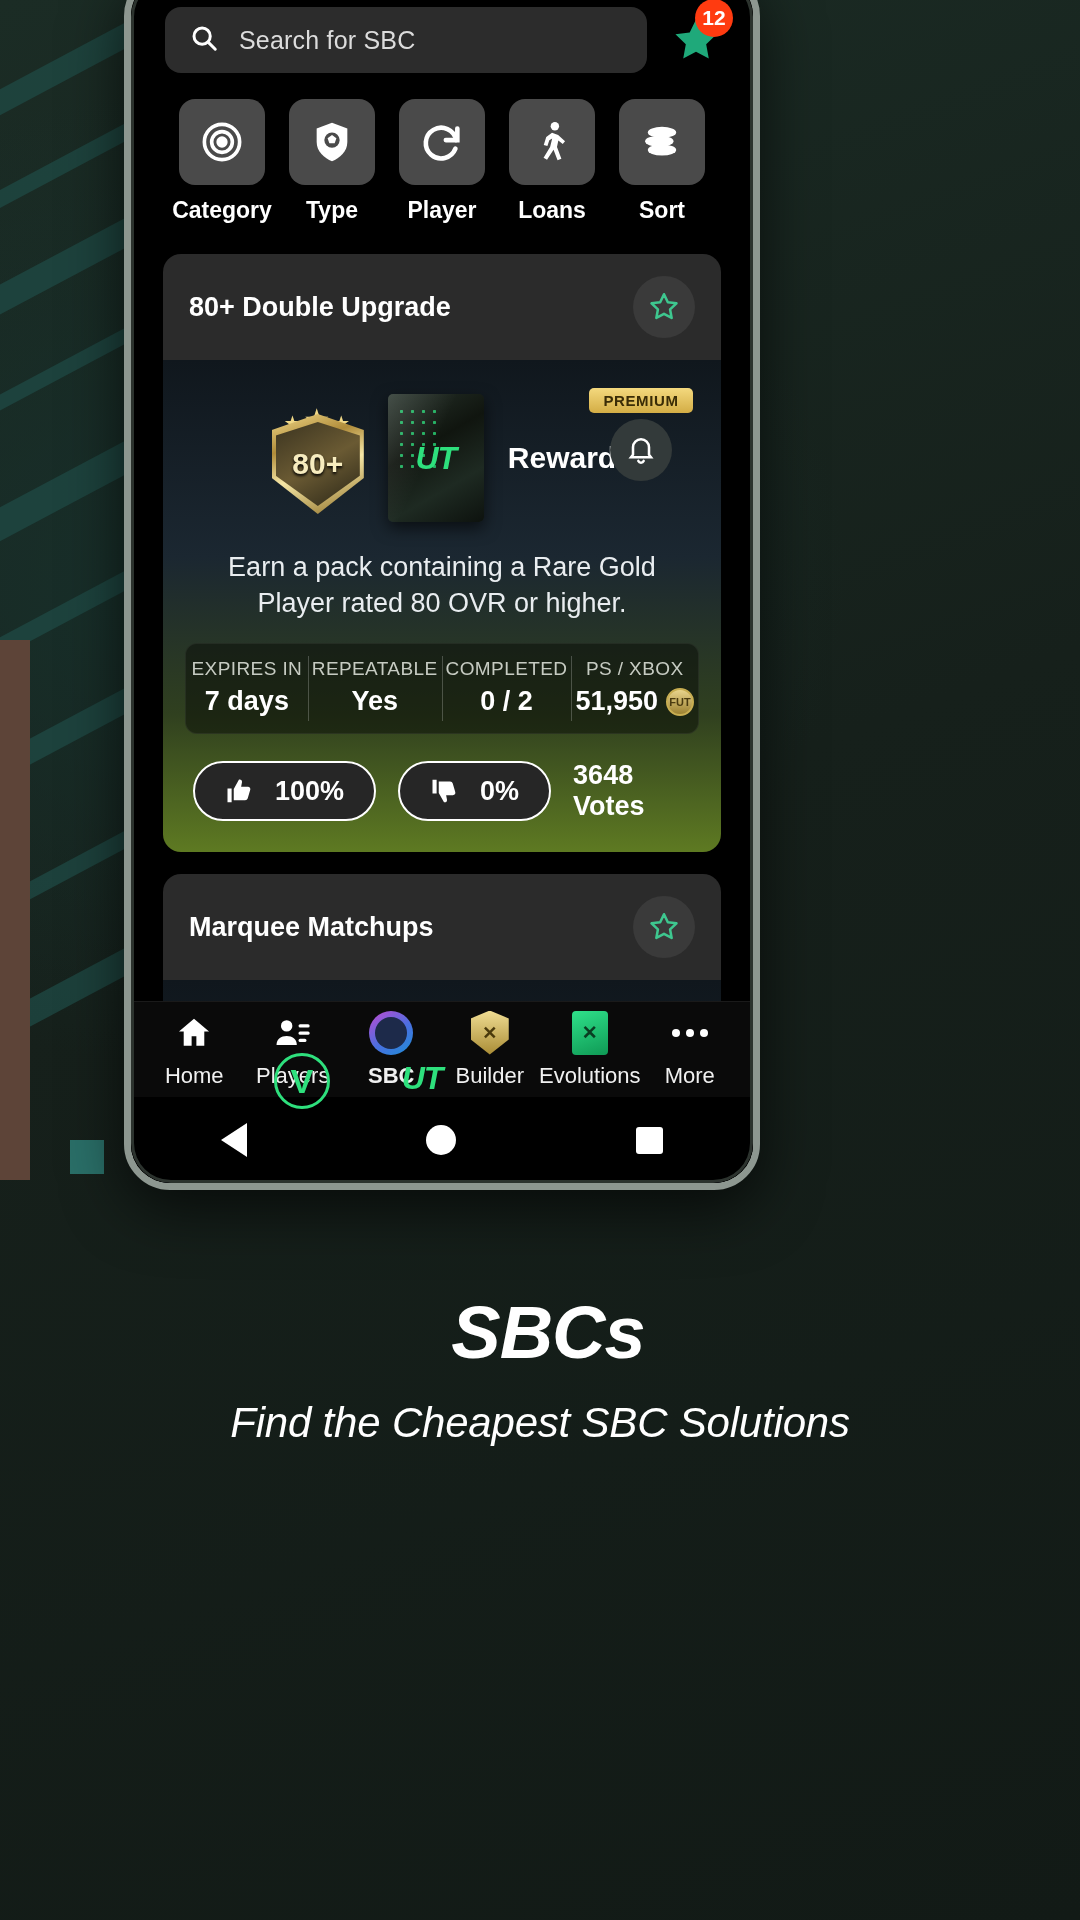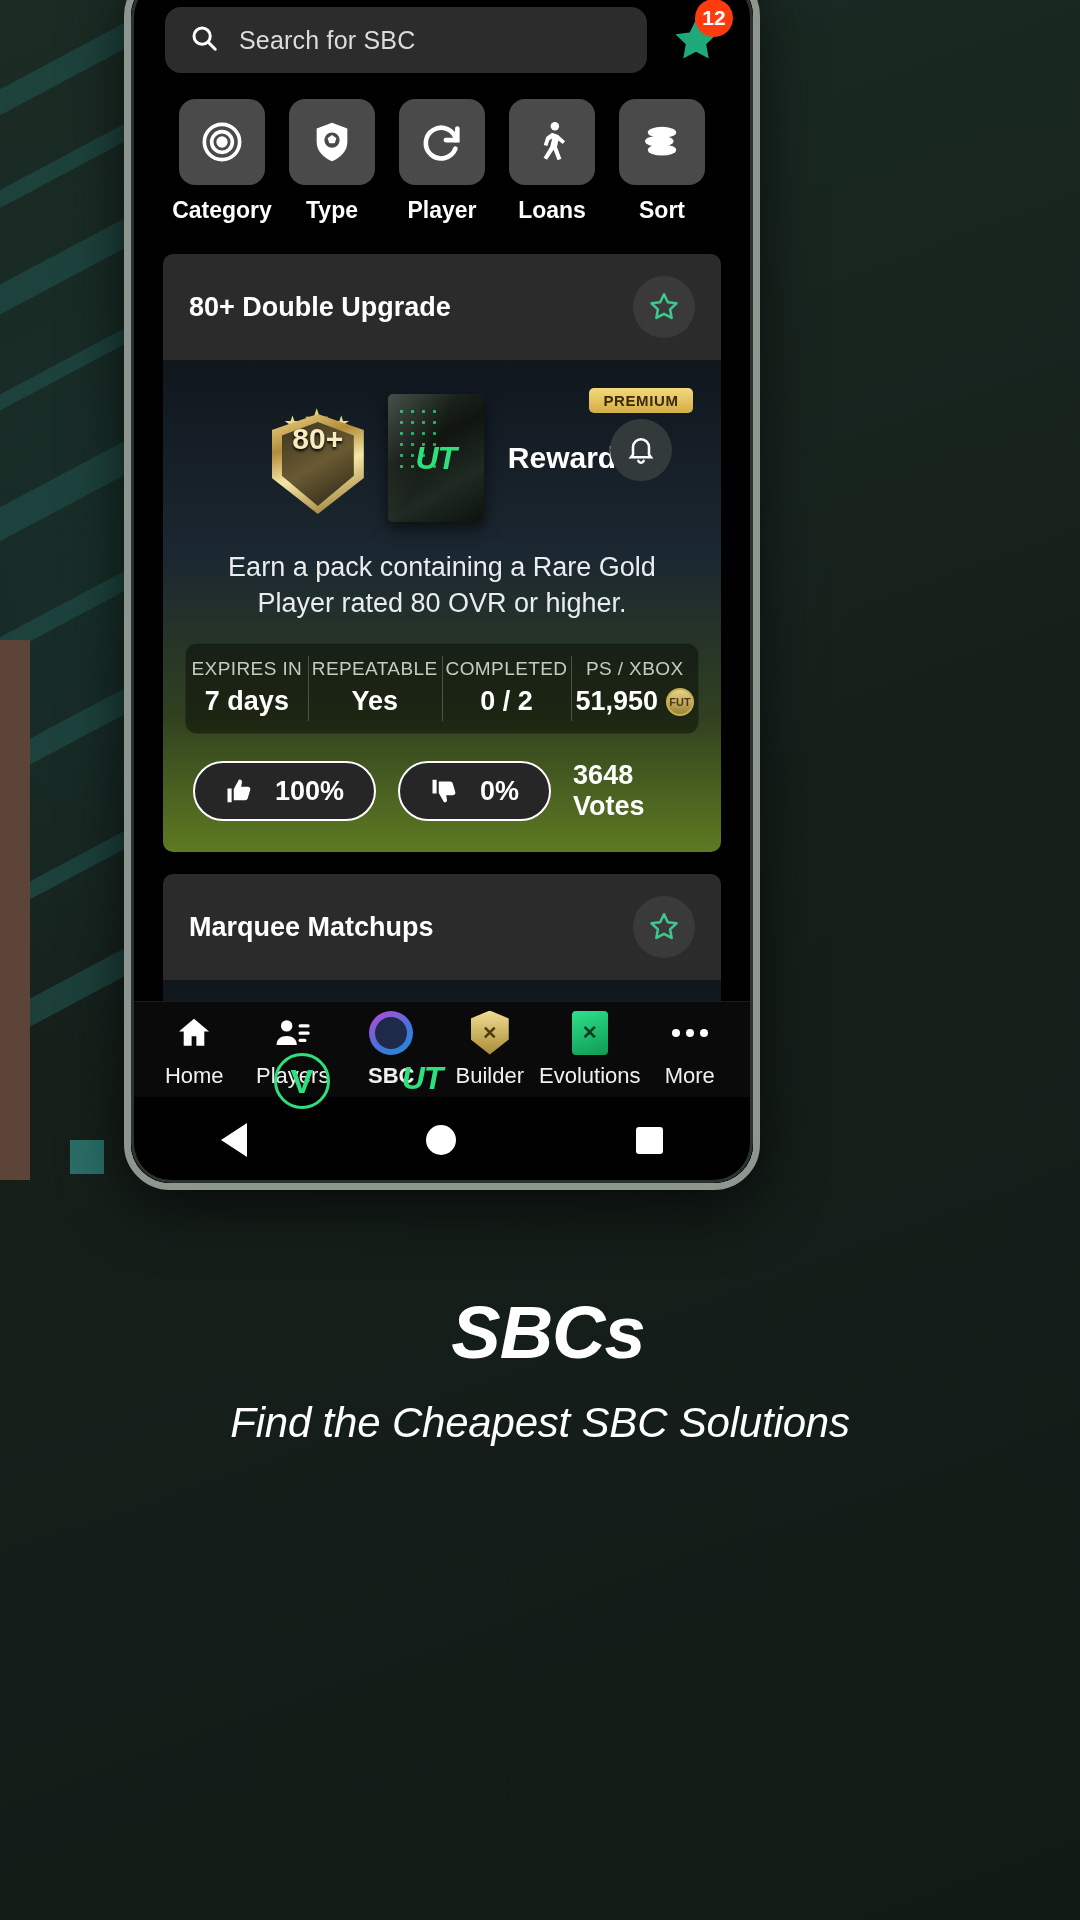--- a/index.html
+++ b/index.html
@@ -70,21 +70,21 @@
   
   .filters{ display:flex; justify-content:center; gap:24px; padding:26px 30px 8px;}
   .filter{ width:86px; display:flex; flex-direction:column; align-items:center; gap:12px;}
   .fbox{
     width:86px; height:86px; background:#4a4a4a; border-radius:16px;
     display:flex; align-items:center; justify-content:center;
   }
   .flabel{ color:#fff; font-size:23px; font-weight:bold;}
 
   
-  .card{ margin:22px 32px 0; border-radius:10px; overflow:hidden; }
+  .card{ margin:22px 32px 0; border-radius:18px; overflow:hidden; }
   .card-head{
     background:#2b2b2b; padding:22px 26px; display:flex; align-items:center;
     justify-content:space-between;
   }
   .card-title{ color:#fff; font-size:27px; font-weight:bold;}
   .star-btn{
     width:62px;height:62px;border-radius:31px;background:#3a3a3a;
     display:flex;align-items:center;justify-content:center;
   }
   .card-body{
@@ -102,24 +102,24 @@
     width:100px;height:112px; position:relative;
   }
   .shield{
     width:92px;height:100px;
     background:linear-gradient(160deg,#f1d98a 0%,#b08c3a 30%,#f6e7a6 55%,#8c6d24 100%);
     clip-path:polygon(50% 0,100% 16%,100% 64%,50% 100%,0 64%,0 16%);
     display:flex;align-items:center;justify-content:center;
     position:absolute; bottom:0; left:4px;
   }
   .shield .inner{
-    width:72px;height:84px;
+    width:84px;height:84px;
     background:linear-gradient(150deg,#3b3420,#6a5a33 50%,#2a2617);
     clip-path:polygon(50% 0,100% 16%,100% 64%,50% 100%,0 64%,0 16%);
-    display:flex;align-items:flex-start;justify-content:center;
+    display:flex;align-items:center;justify-content:center;
   }
   .shield .num{ color:#f7ecbf; font-size:30px; font-weight:bold; text-shadow:0 2px 3px #000;}
   .stars3{ position:absolute; top:0; left:10px; width:80px; text-align:center; color:#f0d887; font-size:20px; letter-spacing:2px;}
   .stars3 .big{ font-size:30px;}
 
   .pack{
     width:96px;height:128px; border-radius:5px;
     background:linear-gradient(150deg,#27332b 0%,#10150f 40%,#1e2a22 70%,#0d120e 100%);
     position:relative; display:flex; align-items:center; justify-content:center;
     box-shadow:0 6px 16px rgba(0,0,0,.6);

